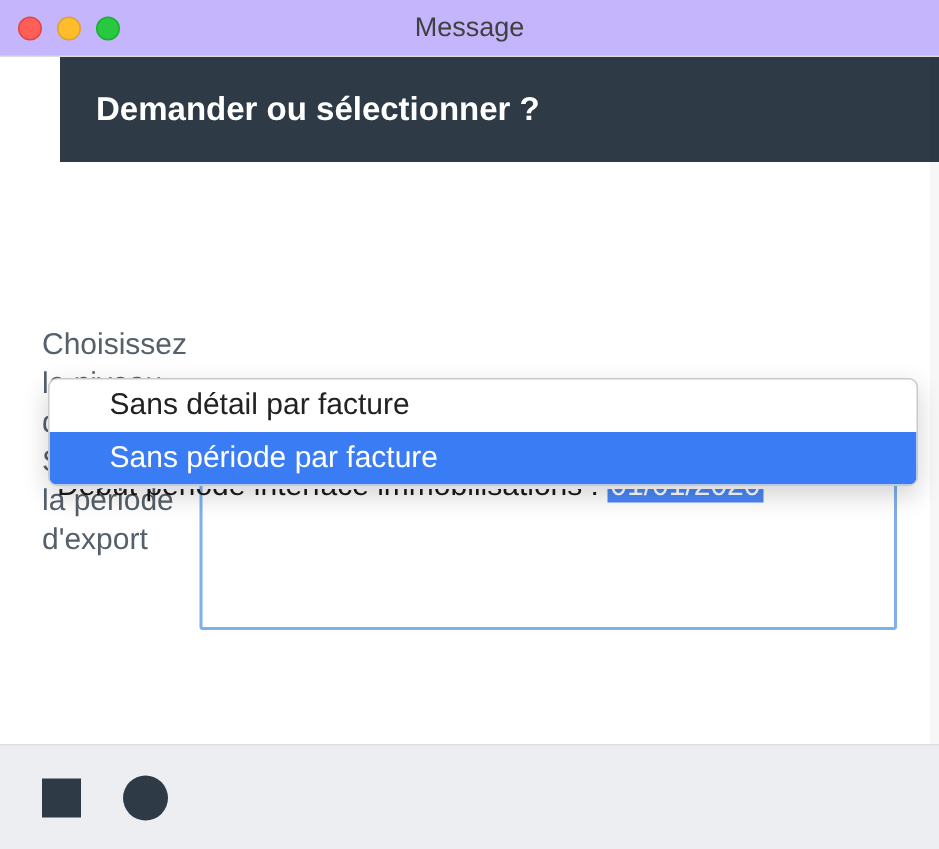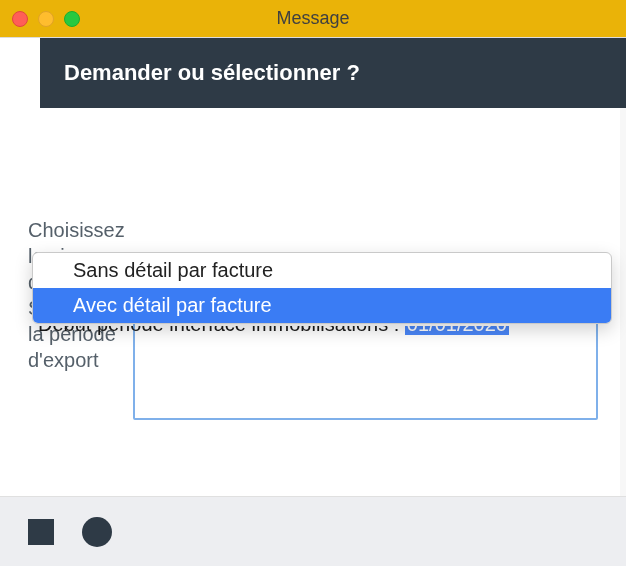--- a/index.html
+++ b/index.html
@@ -14,21 +14,21 @@
       width: 626px;
       height: 566px;
       background: #ffffff;
       display: flex;
       flex-direction: column;
       position: relative;
     }
     
     .titlebar {
       height: 38px;
-      background: #eab308;
+      background: #c4b5fd;
       border-bottom: 1px solid #dcdcdc;
       display: flex;
       align-items: center;
       position: relative;
       justify-content: center;
     }
     .traffic-lights {
       position: absolute;
       left: 12px;
       top: 50%;
@@ -197,21 +197,21 @@
   </div>
 
   <div class="peek-line">
     <span class="inner">
       <span>Début période interface immobilisations : </span><span class="highlighted-value">01/01/2020</span>
     </span>
   </div>
 
   <div class="dropdown">
     <div class="dropdown-option">Sans détail par facture</div>
-    <div class="dropdown-option selected">Avec détail par facture</div>
+    <div class="dropdown-option selected">Sans période par facture</div>
   </div>
 
   <div class="footer">
     <div class="footer-square"></div>
     <div class="footer-circle"></div>
   </div>
 
   <div class="right-edge"></div>
 </div>
 

